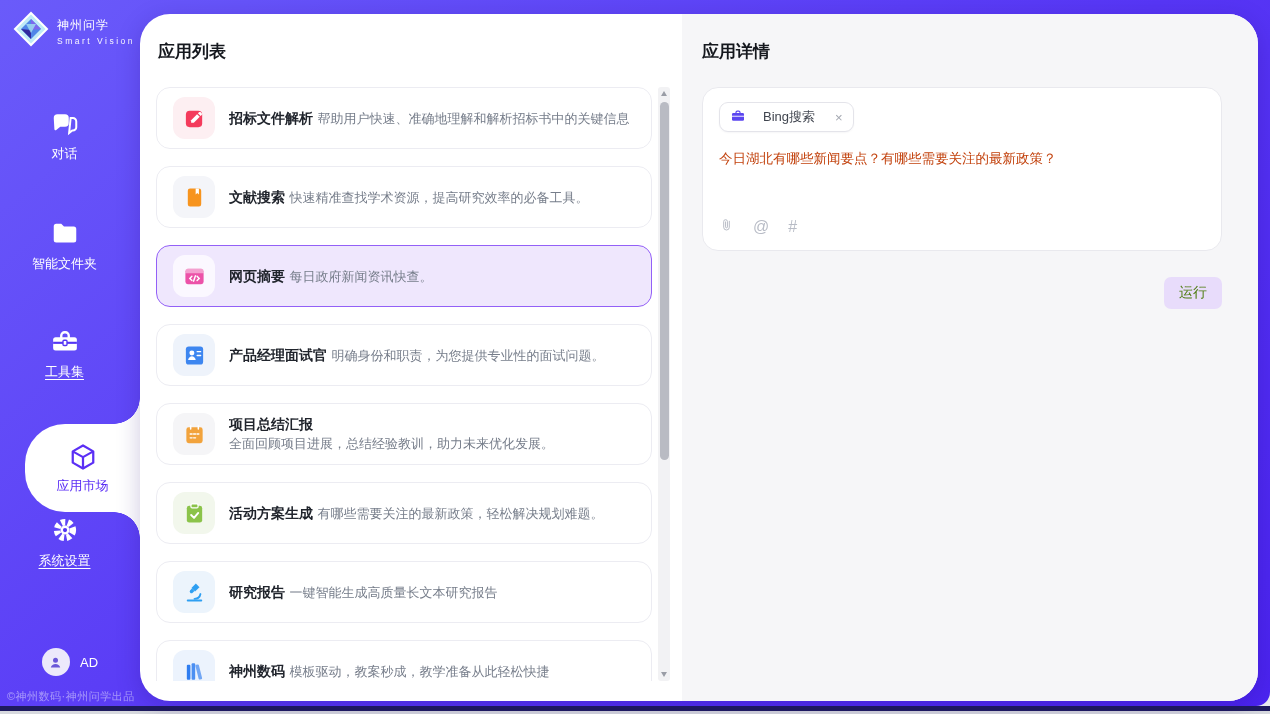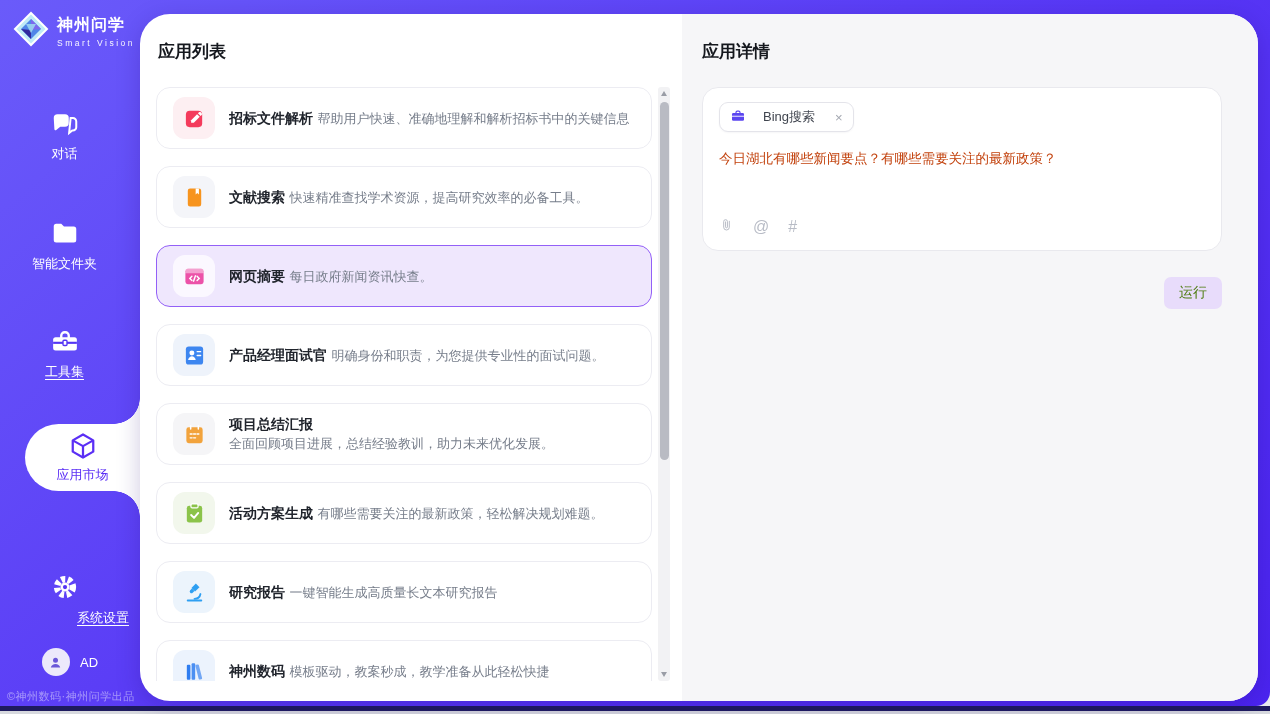--- a/index.html
+++ b/index.html
@@ -8,28 +8,28 @@
   .page { position:relative; width:1270px; height:714px; background:#e9ebf0; }
   .bg-purple { position:absolute; left:0; right:0; top:0; bottom:8px;
     background:linear-gradient(140deg,#6a5bfa 0%,#5736f5 55%,#4b24f0 100%);
     border-bottom-right-radius:14px; }
   .strip-dark { position:absolute; left:0; right:0; bottom:3px; height:5px; background:#1e1b5e; }
   .strip-light { position:absolute; left:0; right:0; bottom:0; height:3px; background:#d7d9de; }
 
   
   .sidebar { position:absolute; left:0; top:0; width:140px; height:706px; color:#fff; }
   .logo { position:absolute; top:11px; left:13px; display:flex; align-items:center; gap:8px; }
-  .logo-txt .nm { font-size:16px; font-weight:700; letter-spacing:1px; }
+  .logo-txt .nm { font-size:12px; font-weight:400; letter-spacing:1px; }
   .logo-txt .tg { font-size:8.5px; letter-spacing:2.5px; margin-top:2px; opacity:.95; }
   .nav-item { position:absolute; left:0; width:129px; text-align:center; cursor:pointer; }
   .nav-icon { display:block; margin:0 auto; width:30px; height:30px; }
   .nav-icon svg { display:block; }
   .nav-label { display:block; margin-top:7px; font-size:13px; color:#fff; }
   .nav-item.u .nav-label { text-decoration:underline; text-underline-offset:3px; }
-  .nav-item.active { left:25px; width:115px; height:67px; background:#fff;
+  .nav-item.active { left:25px; width:115px; height:88px; background:#fff;
     border-radius:40px 0 0 40px; display:flex; flex-direction:column;
     align-items:center; justify-content:center; }
   .nav-item.active .nav-label { color:#5b2ff5; margin-top:5px; }
   .nav-item.active::before, .nav-item.active::after { content:""; position:absolute;
     right:0; width:26px; height:26px; }
   .nav-item.active::before { top:-26px;
     background:radial-gradient(circle at 0 0, rgba(0,0,0,0) 25.5px, #fff 26px); }
   .nav-item.active::after { bottom:-26px;
     background:radial-gradient(circle at 0 100%, rgba(0,0,0,0) 25.5px, #fff 26px); }
   .user-chip { position:absolute; top:648px; left:0; width:140px; display:flex;
@@ -145,21 +145,21 @@
             <svg width="30" height="30" viewBox="0 0 24 24">
     <g fill="none" stroke="#5b2ff5" stroke-width="1.8" stroke-linejoin="round">
       <path d="M12 2.8l8.2 4.7v9L12 21.2l-8.2-4.7v-9z"></path>
       <path d="M3.8 7.5l8.2 4.6 8.2-4.6M12 12.1v9"></path>
               </g>
             </svg>
           </span>
     <span class="nav-label">应用市场</span>
   </div>
 
-  <div class="nav-item u" style="top: 572px; text-align: right;">
+  <div class="nav-item u" style="top: 515px;">
     <span class="nav-icon">
             <svg width="30" height="30" viewBox="0 0 24 24">
     <circle cx="12" cy="12" r="6.3" fill="none" stroke="#ffffff" stroke-width="5.2" stroke-dasharray="3.2 2.1"></circle>
     <circle cx="12" cy="12" r="3.6" fill="#ffffff"></circle>
     <circle cx="12" cy="12" r="1.7" fill="#5435f4"></circle>
             </svg>
           </span>
     <span class="nav-label">系统设置</span>
   </div>
 </nav>

